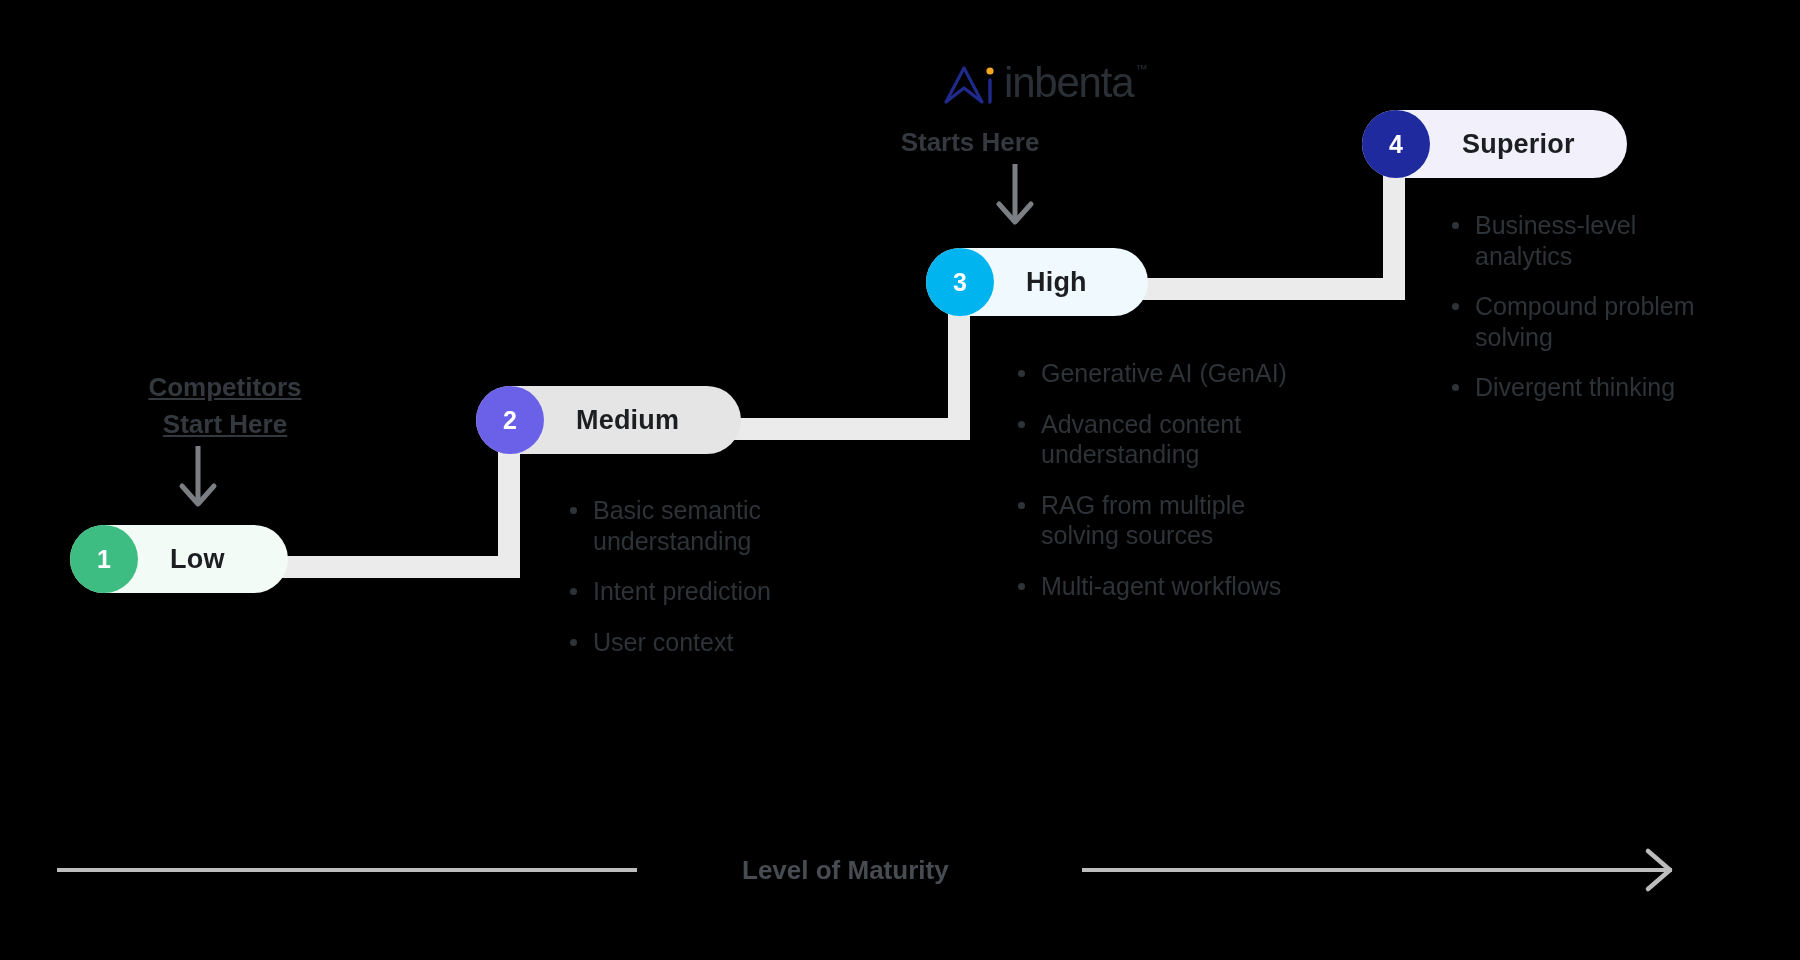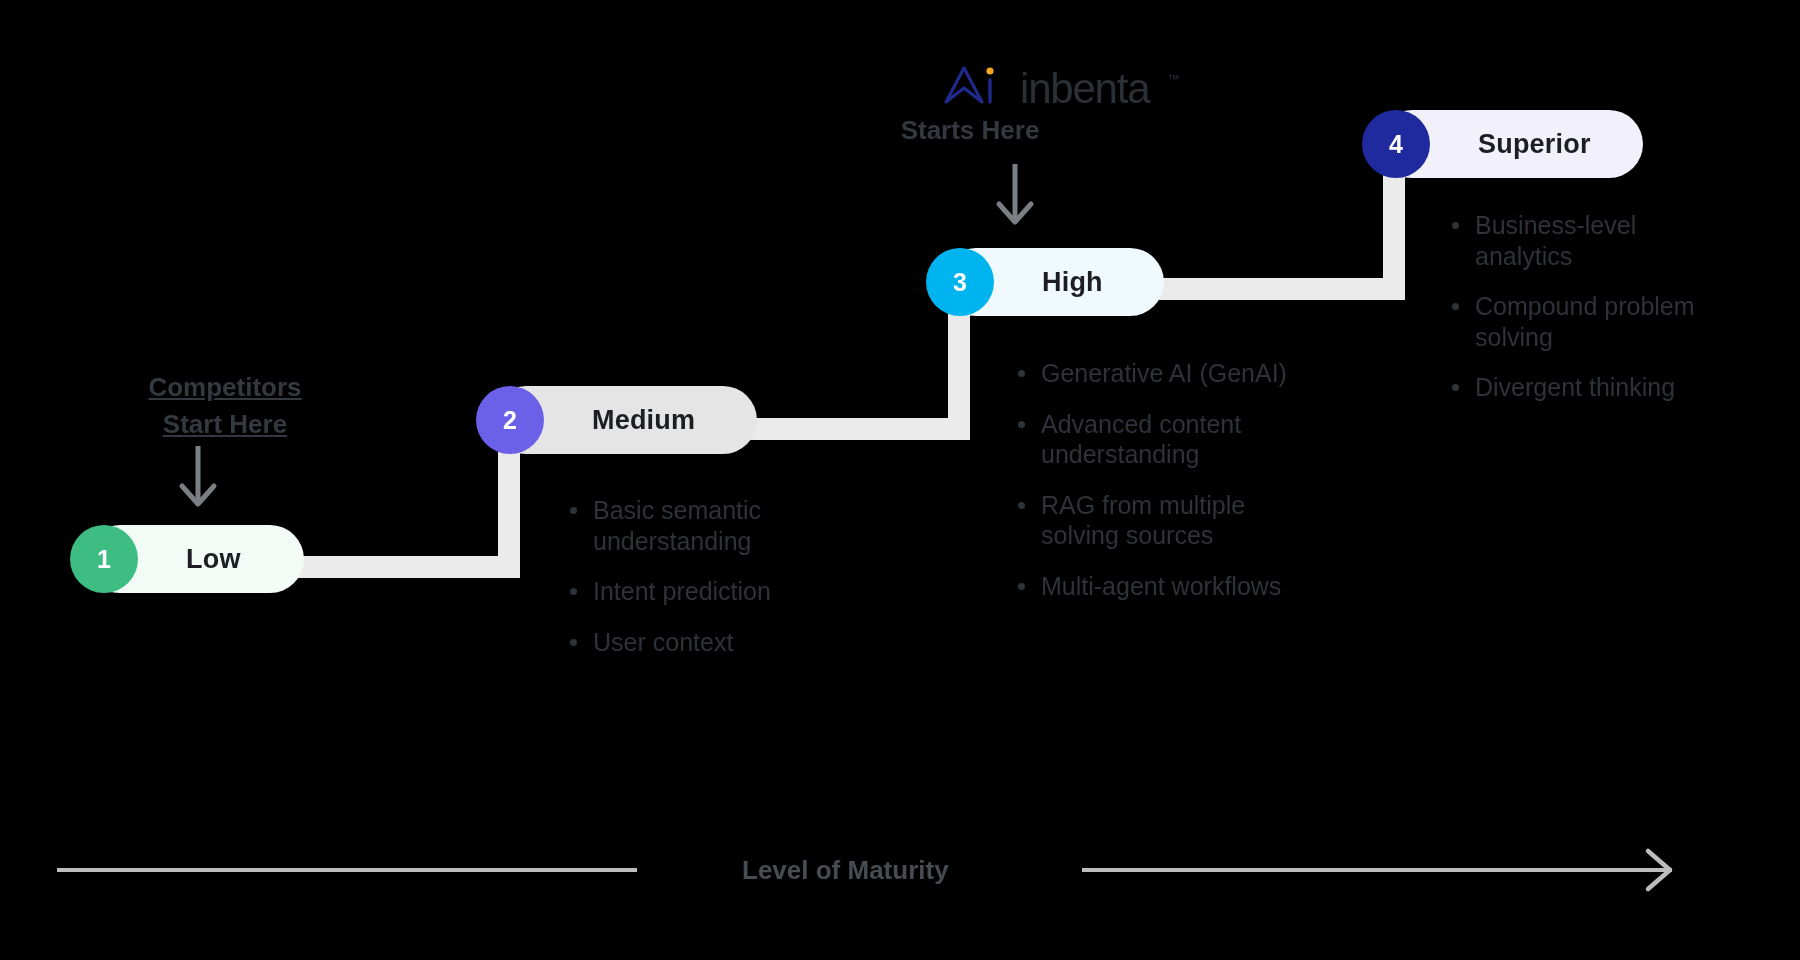--- a/index.html
+++ b/index.html
@@ -29,21 +29,21 @@
 
   
   .step {
     position: absolute;
     display: flex;
     align-items: center;
     height: 68px;
   }
   .pill {
     position: absolute;
-    left: 16px; top: 0;
+    left: 0; top: 0;
     height: 68px;
     border-radius: 34px;
     display: flex;
     align-items: center;
   }
   .pill-label {
     position: relative;
     z-index: 3;
     font-size: 27px;
     font-weight: bold;
@@ -104,22 +104,21 @@
   }
 
   .down-arrow {
     position: absolute;
   }
 
   
   .logo {
     position: absolute;
     display: flex;
-    align-items: flex-end;
-    gap: 16px;
+    align-items: flex-start;
   }
   .logo-word {
     font-size: 42px;
     color: #2b3036;
     letter-spacing: -1.2px;
     line-height: 1;
     font-weight: normal;
   }
   .logo-tm {
     font-size: 12px;
@@ -161,21 +160,21 @@
       <svg width="54" height="44" viewBox="0 0 54 44" aria-hidden="true">
         <path d="M4 40 L22 6 L40 40 L22 26 Z" fill="none" stroke="#1f2a8c" stroke-width="3.2" stroke-linejoin="round" stroke-linecap="round"></path>
         <line x1="48" y1="18" x2="48" y2="40" stroke="#1f2a8c" stroke-width="3.4" stroke-linecap="round"></line>
         <circle cx="48" cy="9" r="3.6" fill="#f5a623"></circle>
       </svg>
     </span>
     <span class="logo-word">inbenta</span>
     <span class="logo-tm">™</span>
   </div>
 
-  <div class="callout" style="left:860px; top:112px; width:220px;">Starts Here</div>
+  <div class="callout" style="left:860px; top:124px; width:220px;">Starts Here</div>
 
   <div class="down-arrow" style="left:985px; top:160px;">
     <svg width="60" height="72" viewBox="0 0 60 72" aria-hidden="true">
       <line x1="30" y1="4" x2="30" y2="58" stroke="#7b7f84" stroke-width="5"></line>
       <polyline points="14,44 30,62 46,44" fill="none" stroke="#7b7f84" stroke-width="5" stroke-linecap="round" stroke-linejoin="round"></polyline>
     </svg>
   </div>
 
   <div class="callout" style="left:90px; top:369px; width:270px;text-decoration:underline;">Competitors
 Start Here</div>

